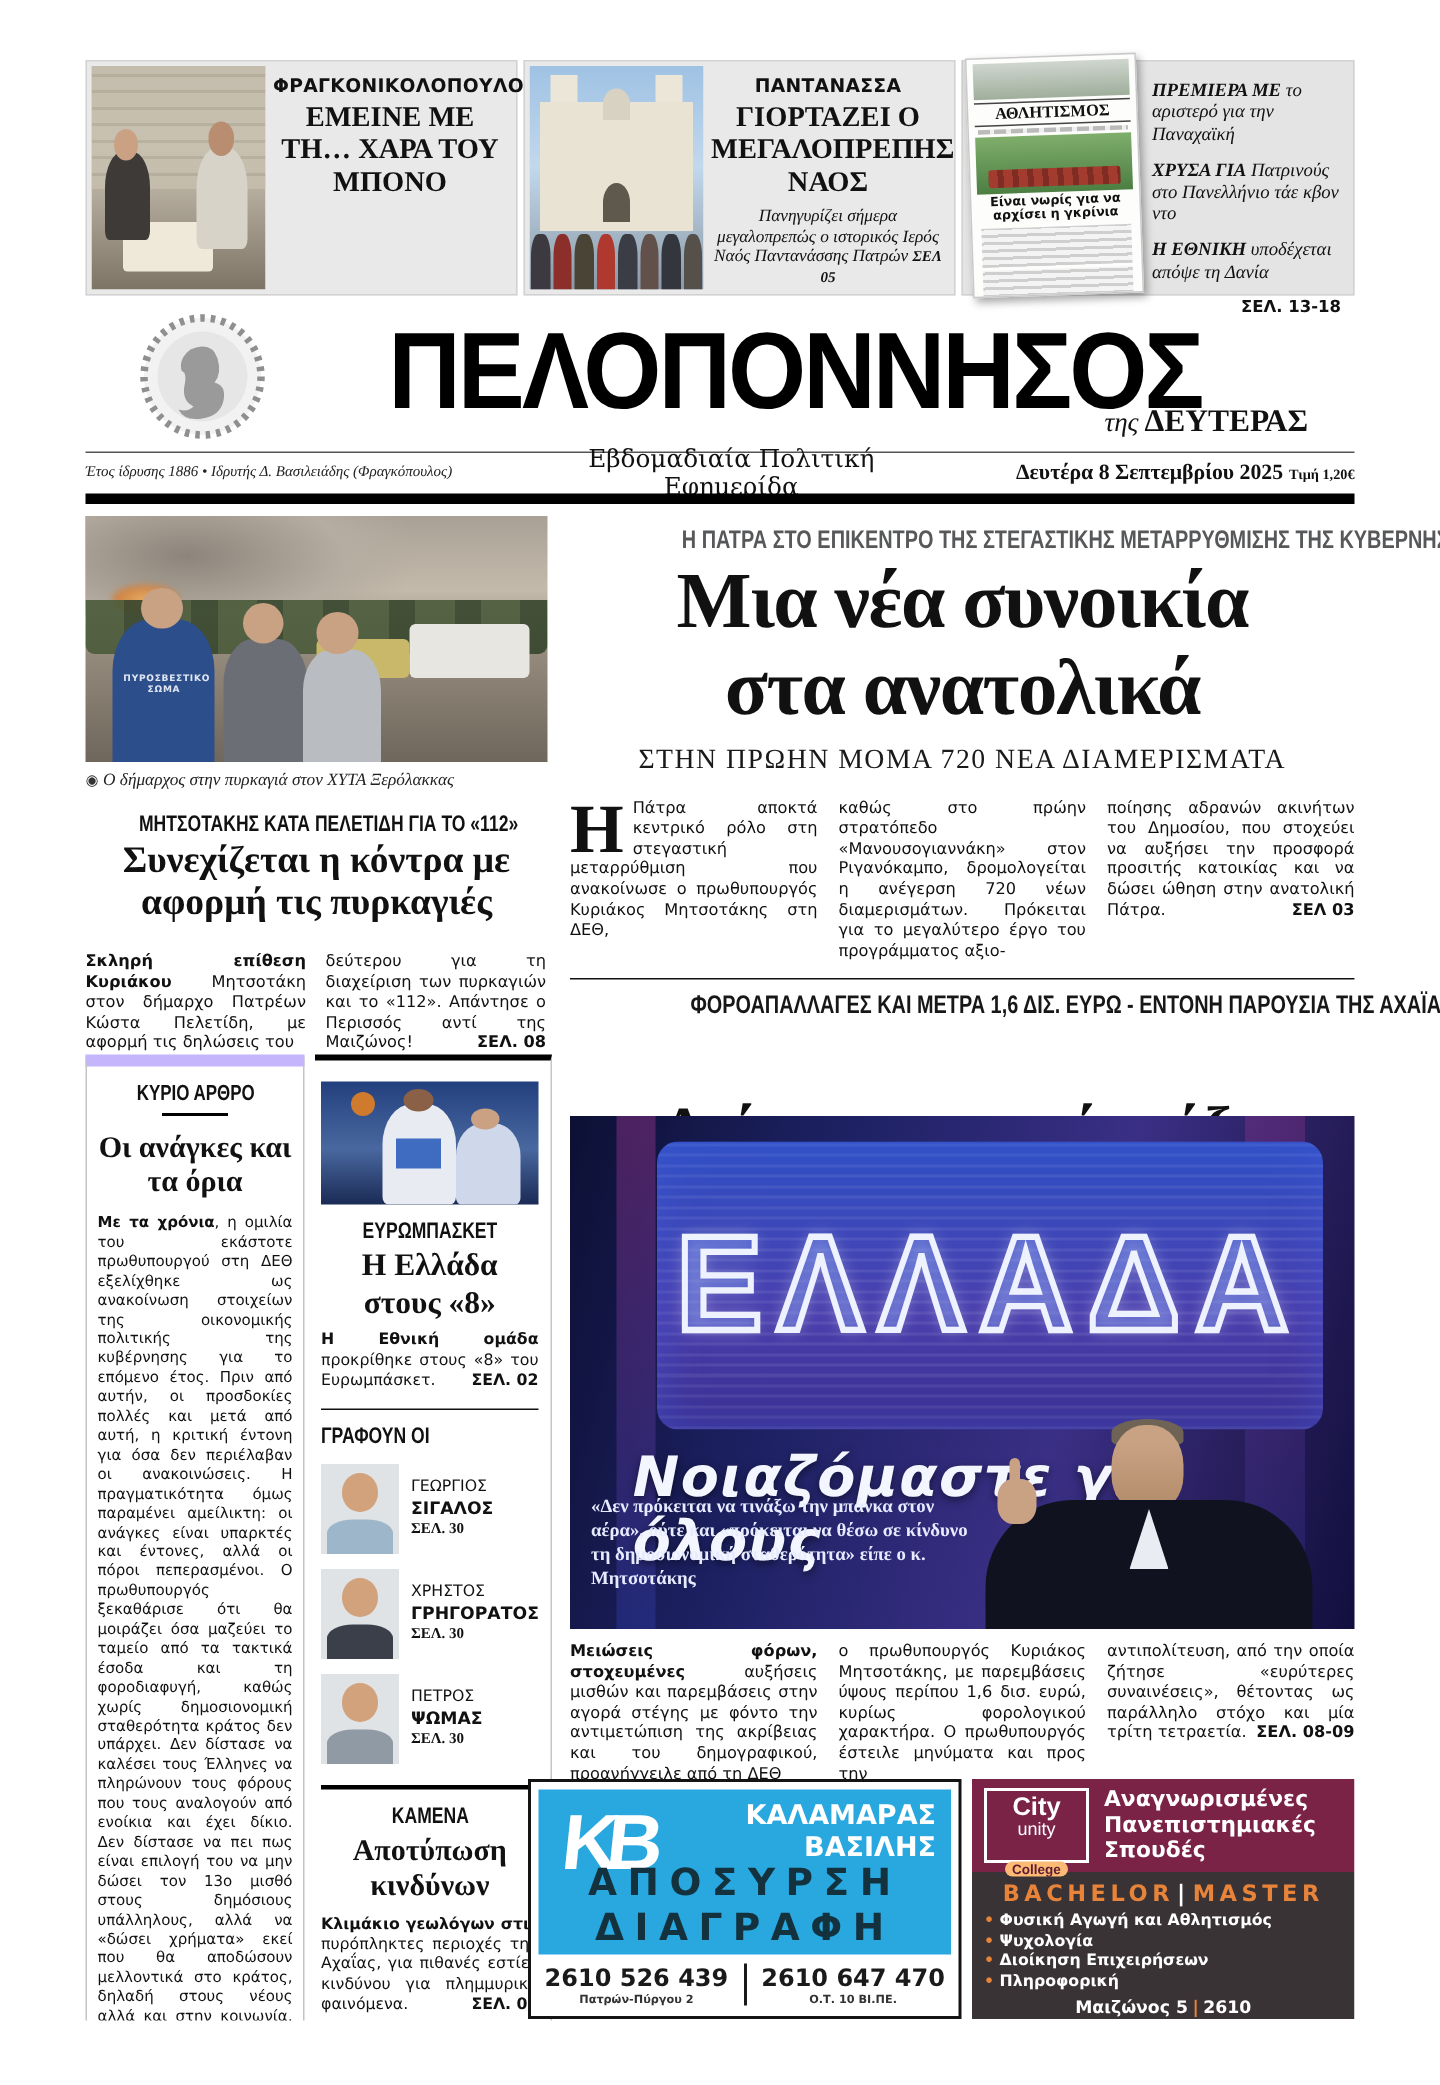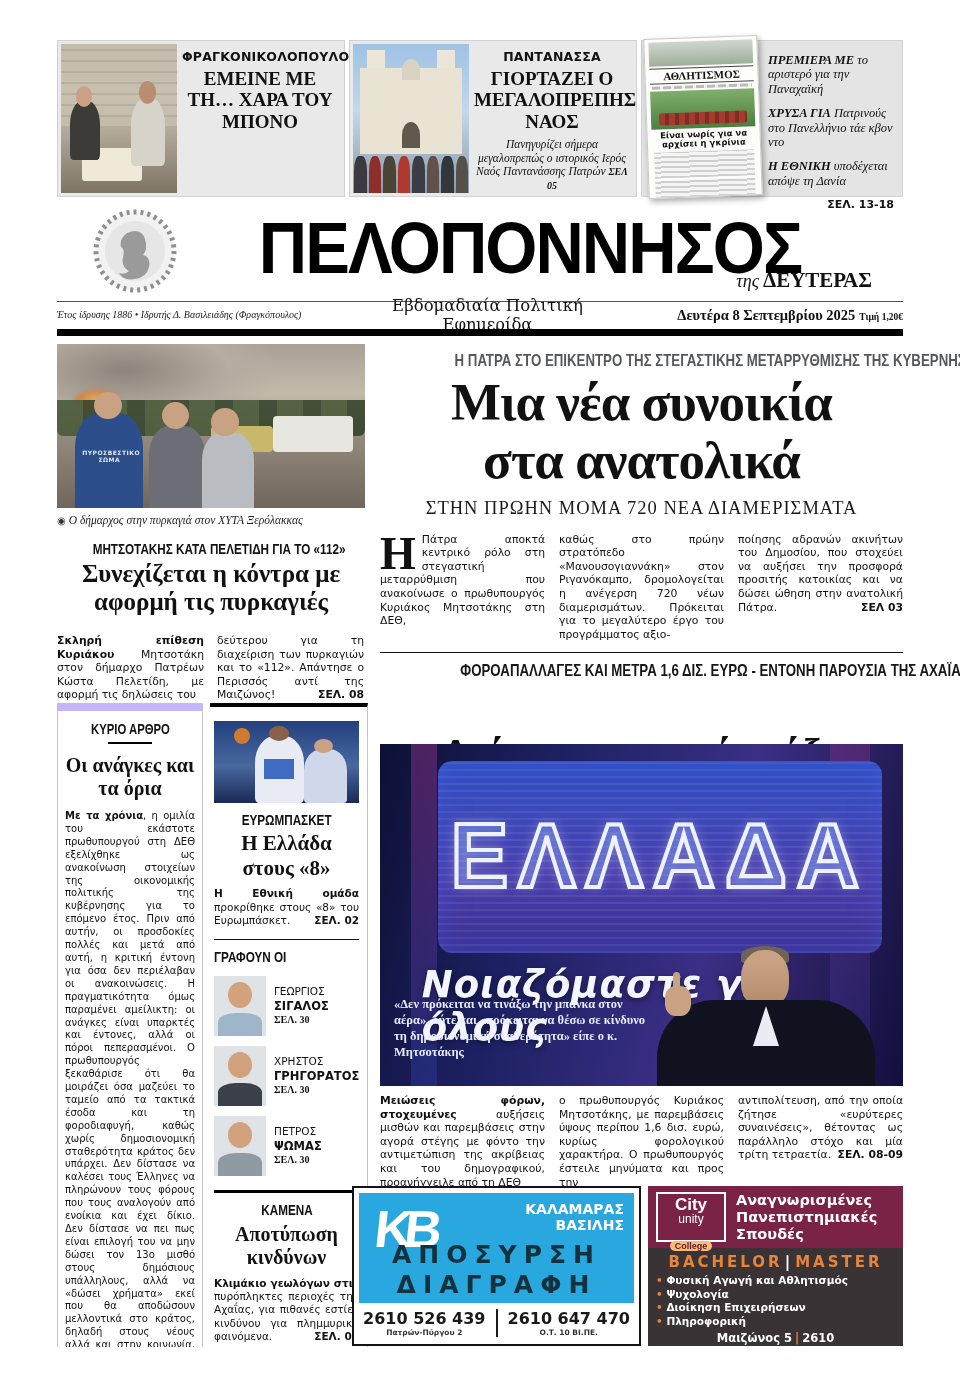--- a/index.html
+++ b/index.html
@@ -193,21 +193,21 @@
   #colB .kamtitle { text-align:center; font-family:"Liberation Serif",serif; font-weight:bold; font-size:20px; line-height:1.15; margin-top:4px; }
   #colB .kambody { font-size:10.5px; line-height:13.2px; margin-top:8px; }
 
   
   #ad-kal { position:absolute; left:352px; top:1186px; width:289px; height:160px;
     border:2px solid #141414; background:#fff; padding:5px; }
   #ad-kal .cyan { position:relative; height:110px; background:#29a8e0; }
   #ad-kal .kblogo { position:absolute; left:16px; top:6px; font-family:"Liberation Sans",sans-serif;
     font-weight:bold; font-size:52px; letter-spacing:-8px; color:#fff; transform:skewX(-6deg); }
   #ad-kal .nm { position:absolute; right:10px; top:8px; text-align:right; color:#fff;
-    font-weight:bold; font-size:14px; line-height:1.15; }
+    font-weight:bold; font-size:18px; line-height:1.15; }
   #ad-kal .big { position:absolute; left:0; right:0; bottom:4px; text-align:center; color:#13323e;
     font-weight:bold; font-size:25px; letter-spacing:7px; line-height:1.18; }
   #ad-kal .phones { display:flex; justify-content:center; align-items:flex-start; gap:10px; margin-top:6px; }
   #ad-kal .ph { text-align:center; }
   #ad-kal .ph .num { font-weight:bold; font-size:16px; color:#1a1a1a; }
   #ad-kal .ph .adr { font-size:7.5px; font-weight:bold; color:#333; }
   #ad-kal .vline { width:2px; height:28px; background:#1a1a1a; }
 
   #ad-city { position:absolute; left:648px; top:1186px; width:255px; height:160px; overflow:hidden; }
   #ad-city .top { position:relative; height:62px; background:#7b2346; }

